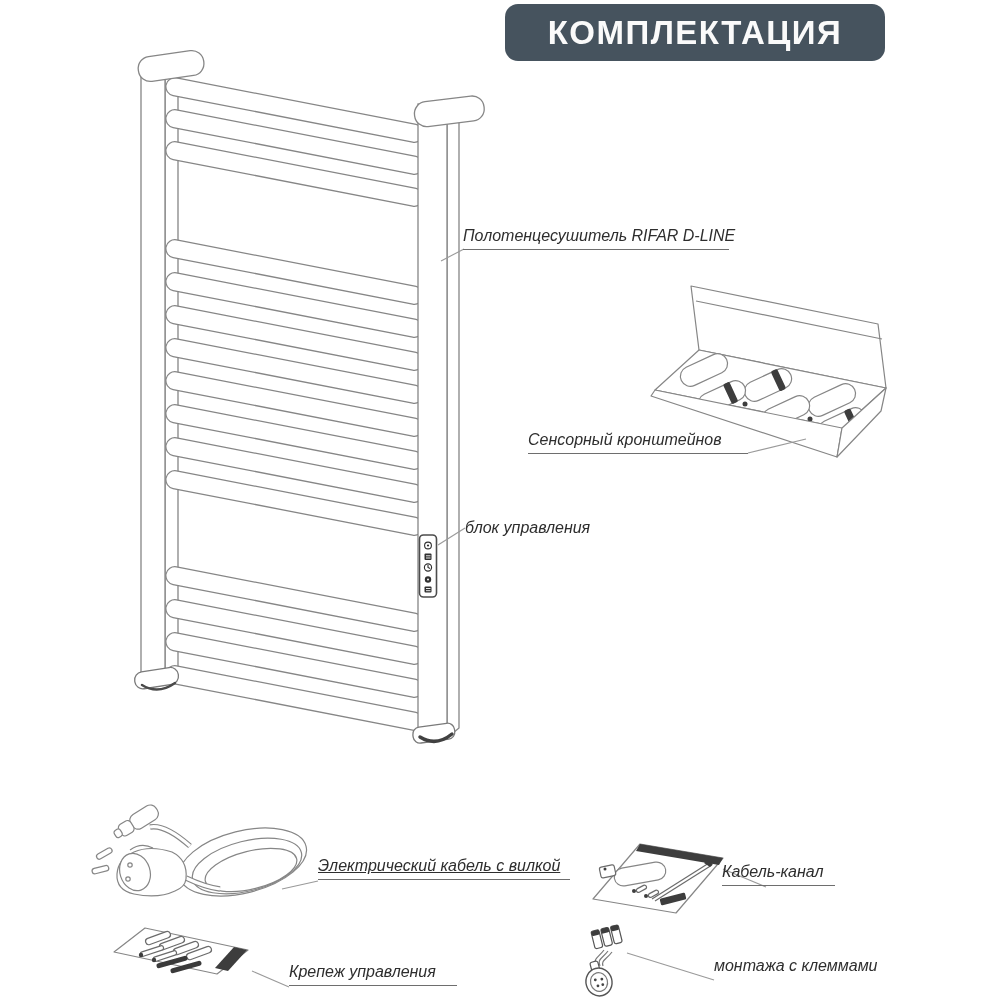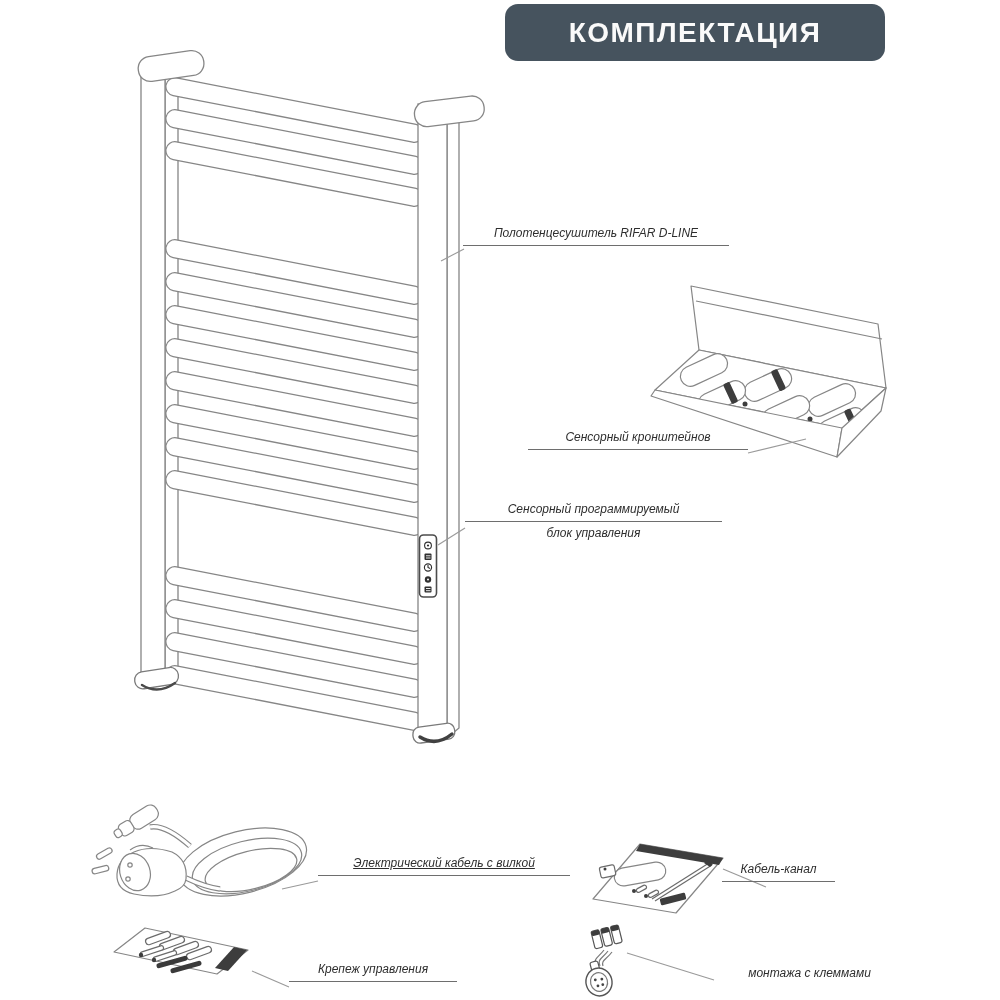--- a/index.html
+++ b/index.html
@@ -5,36 +5,36 @@
   html,body{margin:0;padding:0;}
   body{
     width:1000px;height:1000px;position:relative;background:#ffffff;
     font-family:"Liberation Sans",sans-serif;overflow:hidden;
   }
   #art{position:absolute;left:0;top:0;width:1000px;height:1000px;}
   .banner{
     position:absolute;left:505px;top:4px;width:380px;height:57px;
     background:#46535e;border-radius:13px;
     display:flex;align-items:center;justify-content:center;
-    color:#fafafa;font-weight:bold;font-size:28px;letter-spacing:1.5px;
+    color:#fafafa;font-weight:bold;font-size:33px;letter-spacing:1.5px;
   }
   .label{
-    position:absolute;font-style:italic;font-size:12px;color:#2e2e2e;
-    white-space:nowrap;line-height:1.15;text-align:center;
+    position:absolute;font-style:italic;font-size:16px;color:#2e2e2e;
+    white-space:nowrap;line-height:1.15;
   }
   .ul{border-bottom:1.5px solid #6e6e6e;padding-bottom:4px;}
   #lbl-product{left:463px;top:227px;width:266px;}
   #lbl-brackets{left:528px;top:431px;width:220px;}
   #lbl-control{left:465px;top:503px;width:257px;}
-  #lbl-control .line2{margin-top:5px;}
+  #lbl-control .line2{margin-top:16px;}
   #lbl-power{left:318px;top:857px;width:252px;text-decoration:underline;}
   #lbl-channel{left:722px;top:863px;width:113px;}
   #lbl-fasteners{left:289px;top:963px;width:168px;}
   #lbl-concealed{left:714px;top:957px;width:191px;}
-  #lbl-concealed .line2{margin-top:10px;}
+  #lbl-concealed .line2{margin-top:0;}
 </style>
 </head>
 <body>
 
 <svg id="art" viewBox="0 0 1000 1000">
 
   <g stroke="#868686" stroke-width="1.3" fill="none">
 
     <polygon points="165,66 178,72 178,674 165,682" fill="#ffffff"></polygon>
     <polygon points="447,110 459,116 459,728 447,738" fill="#ffffff"></polygon>
@@ -222,21 +222,20 @@
   </g>
 </svg>
 
 <div class="banner">КОМПЛЕКТАЦИЯ</div>
 
 <div class="label ul" id="lbl-product">Полотенцесушитель RIFAR D-LINE</div>
 
 <div class="label ul" id="lbl-brackets">Сенсорный кронштейнов</div>
 
 <div class="label" id="lbl-control">
-  <div class="ul">Сенсорный программируемый</div>
   <div class="line2">блок управления</div>
 </div>
 
 <div class="label ul" id="lbl-power">Электрический кабель с вилкой</div>
 
 <div class="label ul" id="lbl-channel">Кабель-канал</div>
 
 <div class="label ul" id="lbl-fasteners">Крепеж управления</div>
 
 <div class="label" id="lbl-concealed">

